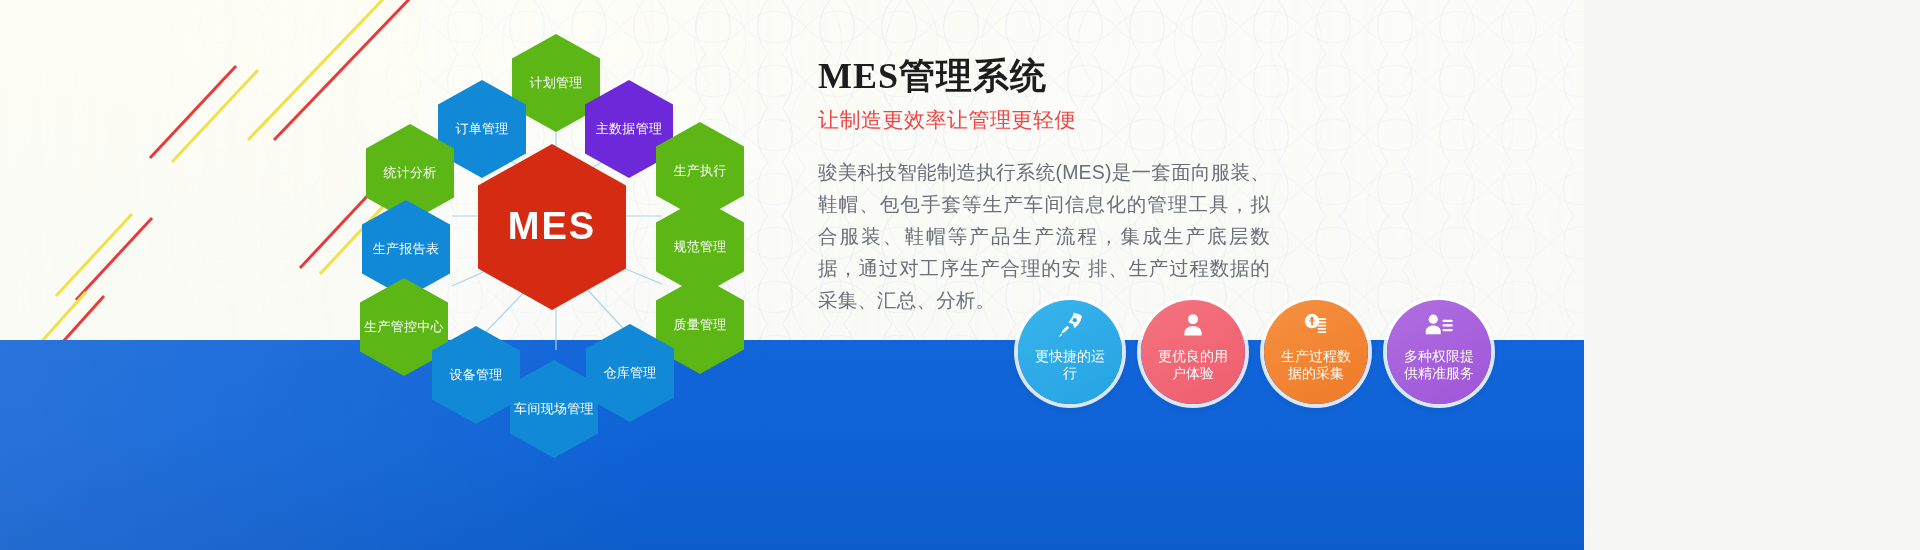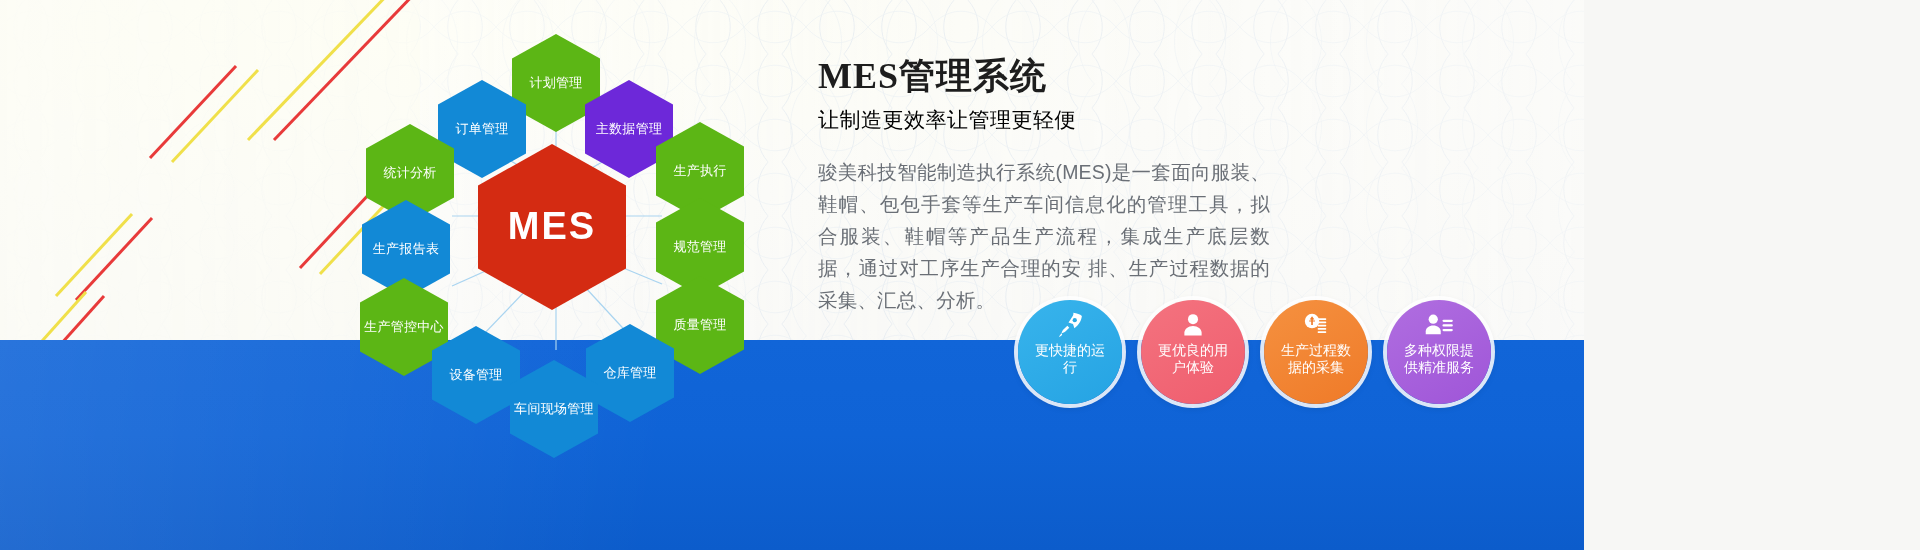--- a/index.html
+++ b/index.html
@@ -48,21 +48,21 @@
   }
 
   
   .right { position:absolute; left:818px; top:58px; width:700px; }
   .title {
     font-family:Liberation Serif, serif;
     font-size:36px; font-weight:bold; color:#1d1d1d; letter-spacing:1px;
     line-height:1.05;
   }
   .subtitle {
-    margin-top:10px; font-size:21px; color:#000000; letter-spacing:.5px;
+    margin-top:10px; font-size:21px; color:#ef4444; letter-spacing:.5px;
   }
   .para {
     margin-top:22px; width:452px; font-size:19.5px; line-height:32px;
     color:#6a6f76; text-align:justify; letter-spacing:.2px;
   }
 
   
   .badges {
     position:absolute; left:1018px; top:300px;
     display:flex; gap:19px;
@@ -70,21 +70,21 @@
   .badge {
     width:104px; height:104px; border-radius:50%;
     display:flex; flex-direction:column; align-items:center;
     justify-content:flex-start; padding-top:8px;
     color:#fff; font-size:14px; line-height:17px; text-align:center;
     box-shadow:0 0 0 4px rgba(255,255,255,.85), 0 2px 8px rgba(0,0,0,.18);
     position:relative;
   }
   .badge .ico { height:34px; display:flex; align-items:center; justify-content:center; }
   .badge .ico svg { display:block; }
-  .badge .lbl { padding:0 11px; margin-top:0; }
+  .badge .lbl { padding:0 11px; margin-top:6px; }
   .b1 { background:linear-gradient(150deg,#38b4ec,#25a3e3); }
   .b2 { background:linear-gradient(150deg,#f4737f,#ef5d6e); }
   .b3 { background:linear-gradient(150deg,#f59140,#ef7a28); }
   .b4 { background:linear-gradient(150deg,#b06ee0,#9f55d8); }
 </style>
 </head>
 <body>
 
 <div id="stage">
 

